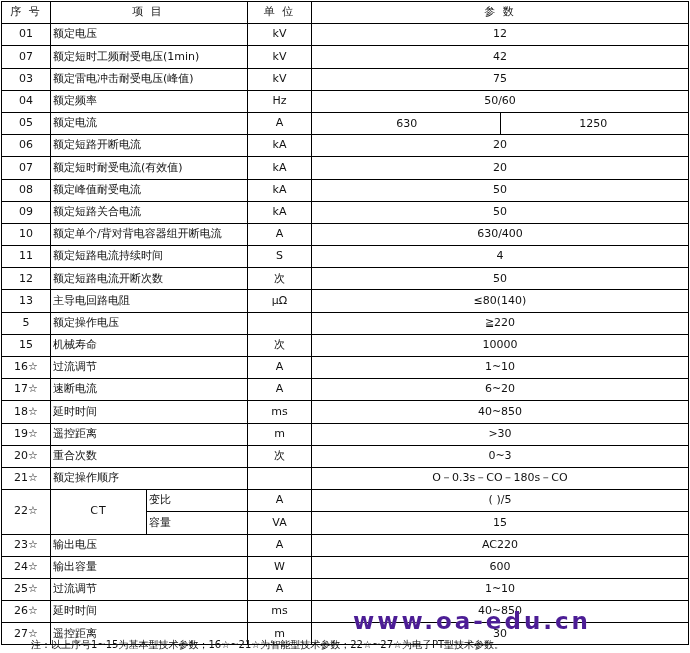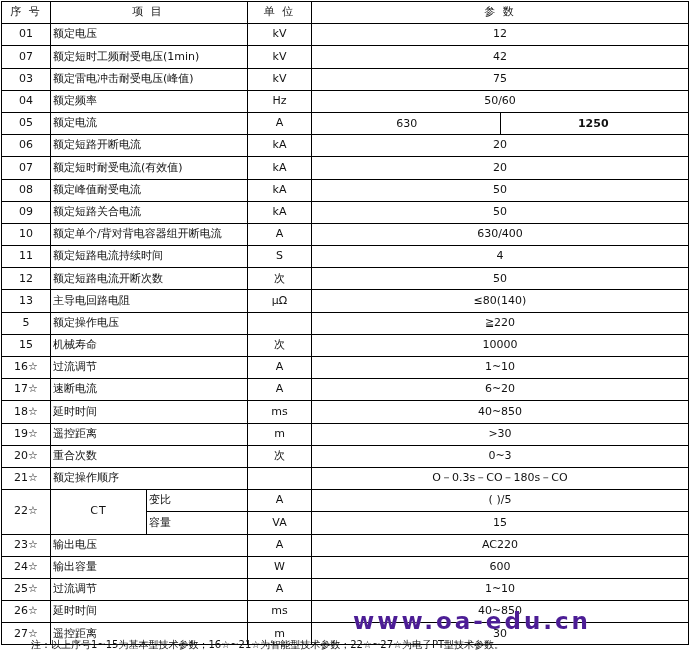--- a/index.html
+++ b/index.html
@@ -53,21 +53,20 @@
     font-size:11px;
   }
   .param-split > span.left{
     border-right:1px solid #000;
     height:21.2px;
     line-height:21.2px;
   }
   .param-split > span.right{
     height:21.2px;
     line-height:21.2px;
-    font-weight:bold;
   }
   td.nopad{padding:0;}
   .sub-label{
     text-align:left;
     width:96px;
   }
   .ct-cell{
     text-align:center;
     font-size:11.5px;
     letter-spacing:1px;

